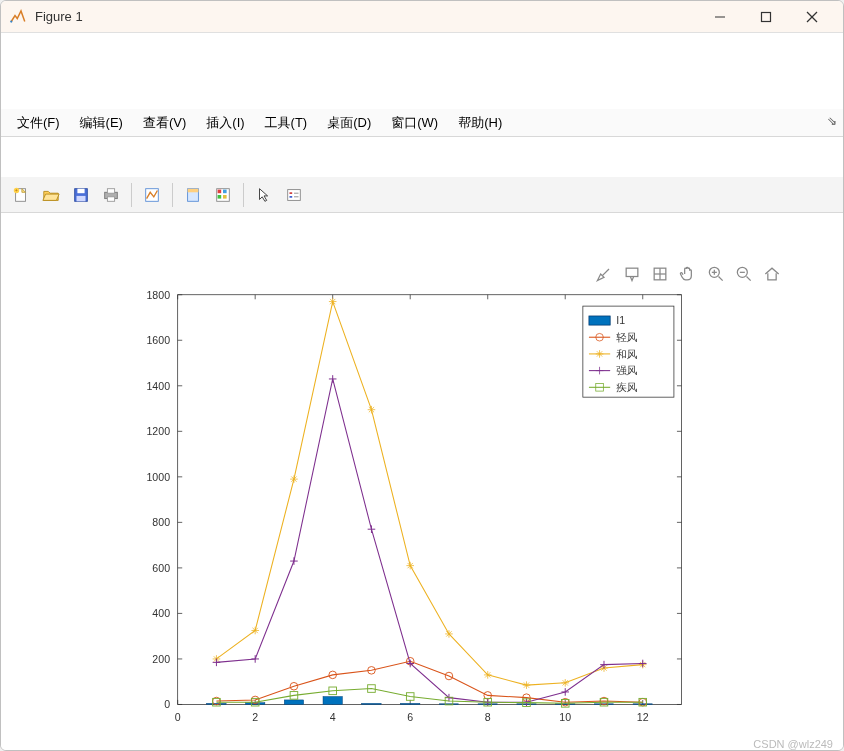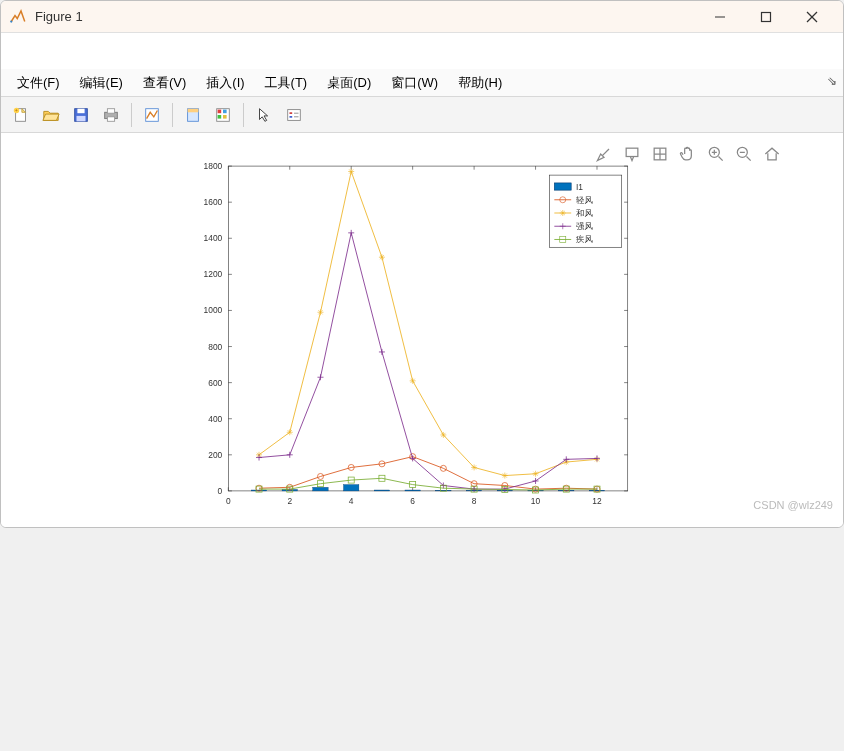--- a/index.html
+++ b/index.html
@@ -1,19 +1,19 @@
 <!DOCTYPE html>
 <html><head>
 <meta charset="utf-8">
 <style>
   * { box-sizing: border-box; }
   html, body { margin: 0; padding: 0; font-family: "Microsoft YaHei", "SimSun", Arial, sans-serif; font-size: 13px; background: #f0f0f0; }
   .window {
-    width: 844px; height: 528px; background: #fff; display: flex; flex-direction: column;
-    border: 1px solid #c0c0c0; border-radius: 6px; overflow: hidden; position: relative;
+    width: 844px; height: 751px; background: #fff; display: flex; flex-direction: column;
+    border: 1px solid #c0c0c0; border-radius: 6px; overflow: hidden; position: relative; gap: 40px;
   }
   .titlebar {
     height: 32px; background: #fdf6f0; display: flex; align-items: center;
     padding: 0 8px; border-bottom: 1px solid #e0e0e0;
   }
   .titlebar .app-icon { width: 18px; height: 18px; margin-right: 8px; display:flex; align-items:center; justify-content:center; }
   .titlebar .title { flex: 0 0 auto; font-size: 13px; color: #333; }
   .titlebar .spacer { flex: 1; }
   .winbtn { width: 46px; height: 32px; display: flex; align-items: center; justify-content: center; cursor: pointer; }
   .winbtn svg { width: 12px; height: 12px; }
@@ -38,21 +38,21 @@
 
   .figure-area { flex: 1; position: relative; background: #fff; }
   .axes-toolbar {
     position: absolute; right: 60px; top: 10px; display: flex; gap: 6px; color: #888;
   }
   .axes-toolbar .axbtn { width: 22px; height: 22px; display:flex; align-items:center; justify-content:center; cursor:pointer; }
   .axes-toolbar svg { width: 20px; height: 20px; stroke: #888; fill: none; stroke-width: 1.5; }
 
   svg.plot { position: absolute; left: 0; top: 0; width: 100%; height: 100%; }
 
-  .watermark { position: absolute; right: 10px; bottom: 16px; font-size: 11px; color: #bbb; }
+  .watermark { position: absolute; right: 10px; bottom: 0; font-size: 11px; color: #bbb; }
 
   .tick-label { font-size: 14px; fill: #333; font-family: Arial, sans-serif; }
   .legend-box { fill: #fff; stroke: #333; stroke-width: 1; }
   .legend-text { font-size: 14px; fill: #333; }
 
   .series-line { fill: none; stroke-width: 1.4; }
 </style>
 </head>
 <body>
 

